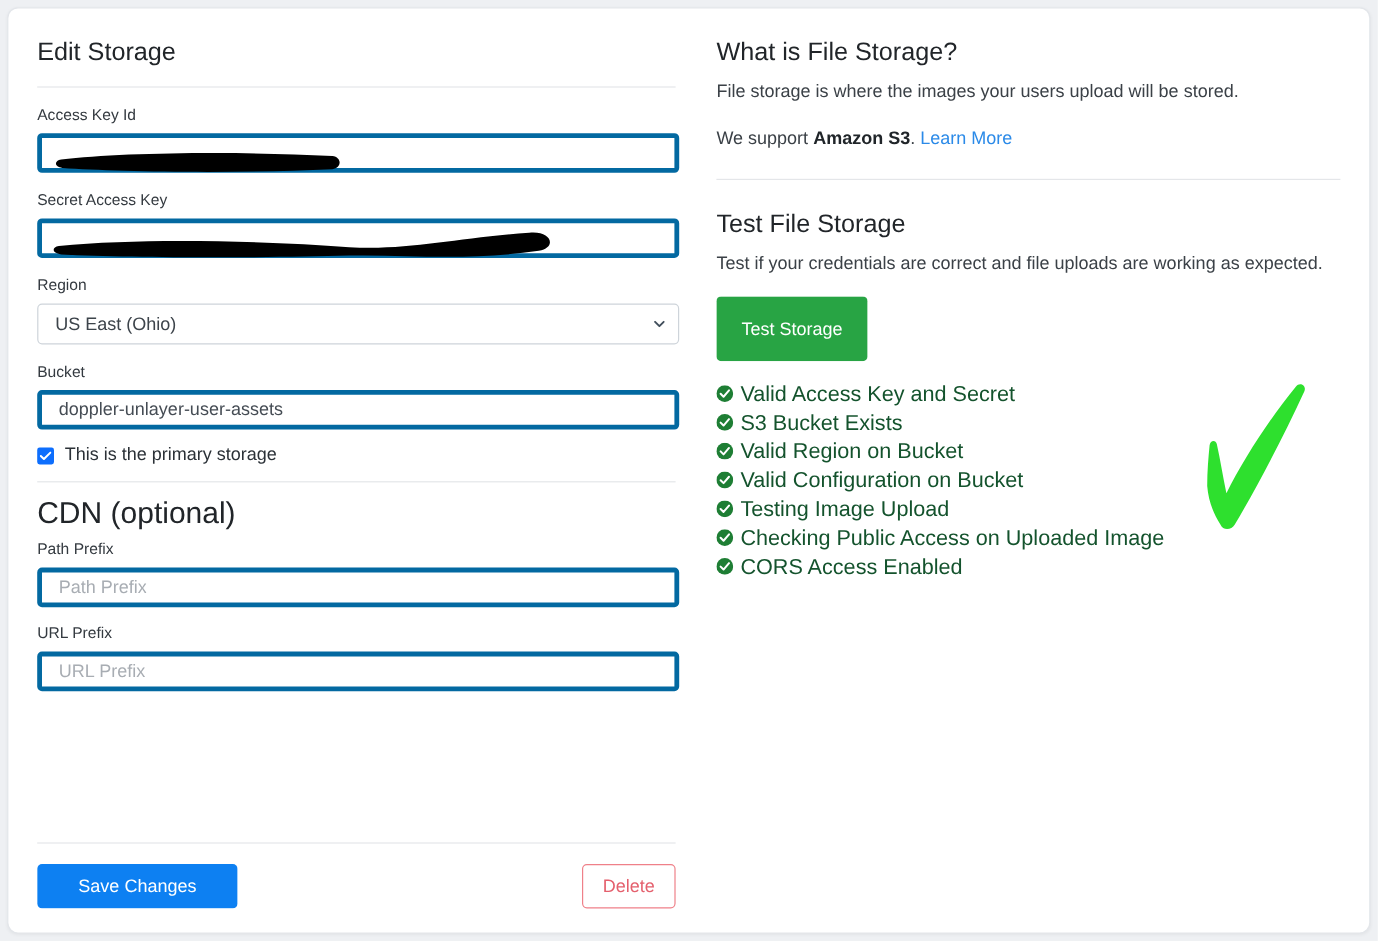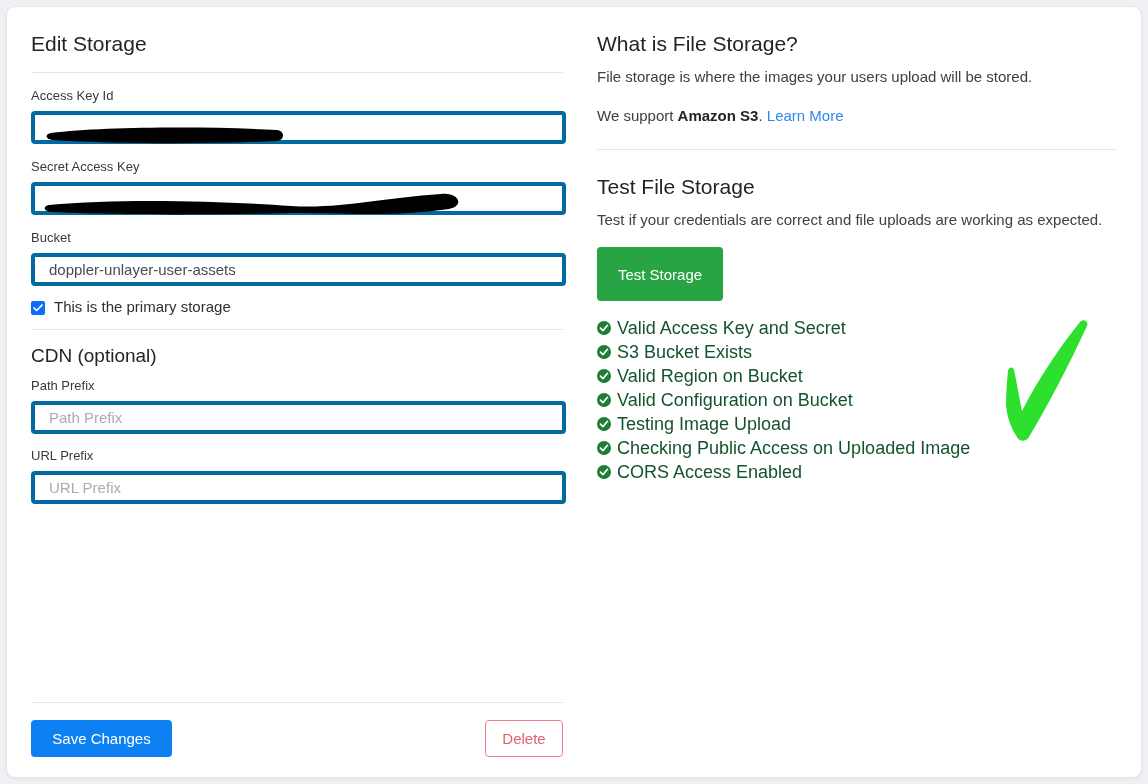--- a/index.html
+++ b/index.html
@@ -60,30 +60,30 @@
   .checkrow { display: flex; align-items: flex-end; margin: 12px 6px 0 6px; }
   .cbox {
     width: 14px; height: 14px; border-radius: 2px; background: #0d6efd;
     display: flex; align-items: center; justify-content: center;
     flex: 0 0 auto;
   }
   .cbox svg { display: block; }
   .checkrow .cb-label { font-size: 15px; color: #2b3137; margin-left: 9px; }
 
   h2.sub-title {
-    font-size: 19px; font-weight: 400; color: #212529;
+    font-size: 25px; font-weight: 400; color: #212529;
     margin: 0 0 0 6px; line-height: 26px;
   }
 
   .btn {
     display: inline-flex; align-items: center; justify-content: center;
     border-radius: 4px; font-size: 15px; cursor: pointer; border: 1px solid transparent;
     font-family: "Liberation Sans", sans-serif;
   }
-  .btn-save { background: #0d80f2; color: #fff; width: 141px; height: 37px; }
+  .btn-save { background: #0d80f2; color: #fff; width: 167px; height: 37px; }
   .btn-delete {
     background: transparent; color: #e4606d; border: 1px solid #ef8089;
     width: 78px; height: 37px;
   }
   .btn-test { background: #28a444; color: #fff; width: 126px; height: 54px; }
 
   .footer-bar {
     position: absolute; left: 18px; right: 18px; bottom: 20px;
   }
   .footer-divider { height: 1px; background: #e4e6e9; margin: 0 6px 17px 6px; }
@@ -131,20 +131,29 @@
       <div class="field">
         <label class="field-label">Secret Access Key</label>
         <div class="input-box">
           <svg class="redact" width="430" height="31" viewBox="0 0 430 31">
             <path d="M8,17 C80,10 180,13 250,18 C300,21 340,10 400,6 C418,4 424,18 408,21 C345,30 300,24 250,25 C180,27 70,27 10,24 C2,23 2,18 8,17 Z" fill="#000"></path>
           </svg>
           <span class="txt"></span>
         </div>
       </div>
 
+      <div class="field">
+        <label class="field-label">Region</label>
+        <div class="select-box">
+          <span class="txt">US East (Ohio)</span>
+          <svg class="chev" viewBox="0 0 10 6">
+            <path d="M1,1 L5,5 L9,1" fill="none" stroke="#43505d" stroke-width="1.8" stroke-linecap="round" stroke-linejoin="round"></path>
+          </svg>
+        </div>
+      </div>
 
       <div class="field">
         <label class="field-label">Bucket</label>
         <div class="input-box">
           <span class="txt">doppler-unlayer-user-assets</span>
         </div>
       </div>
 
       <div class="checkrow">
         <span class="cbox">

